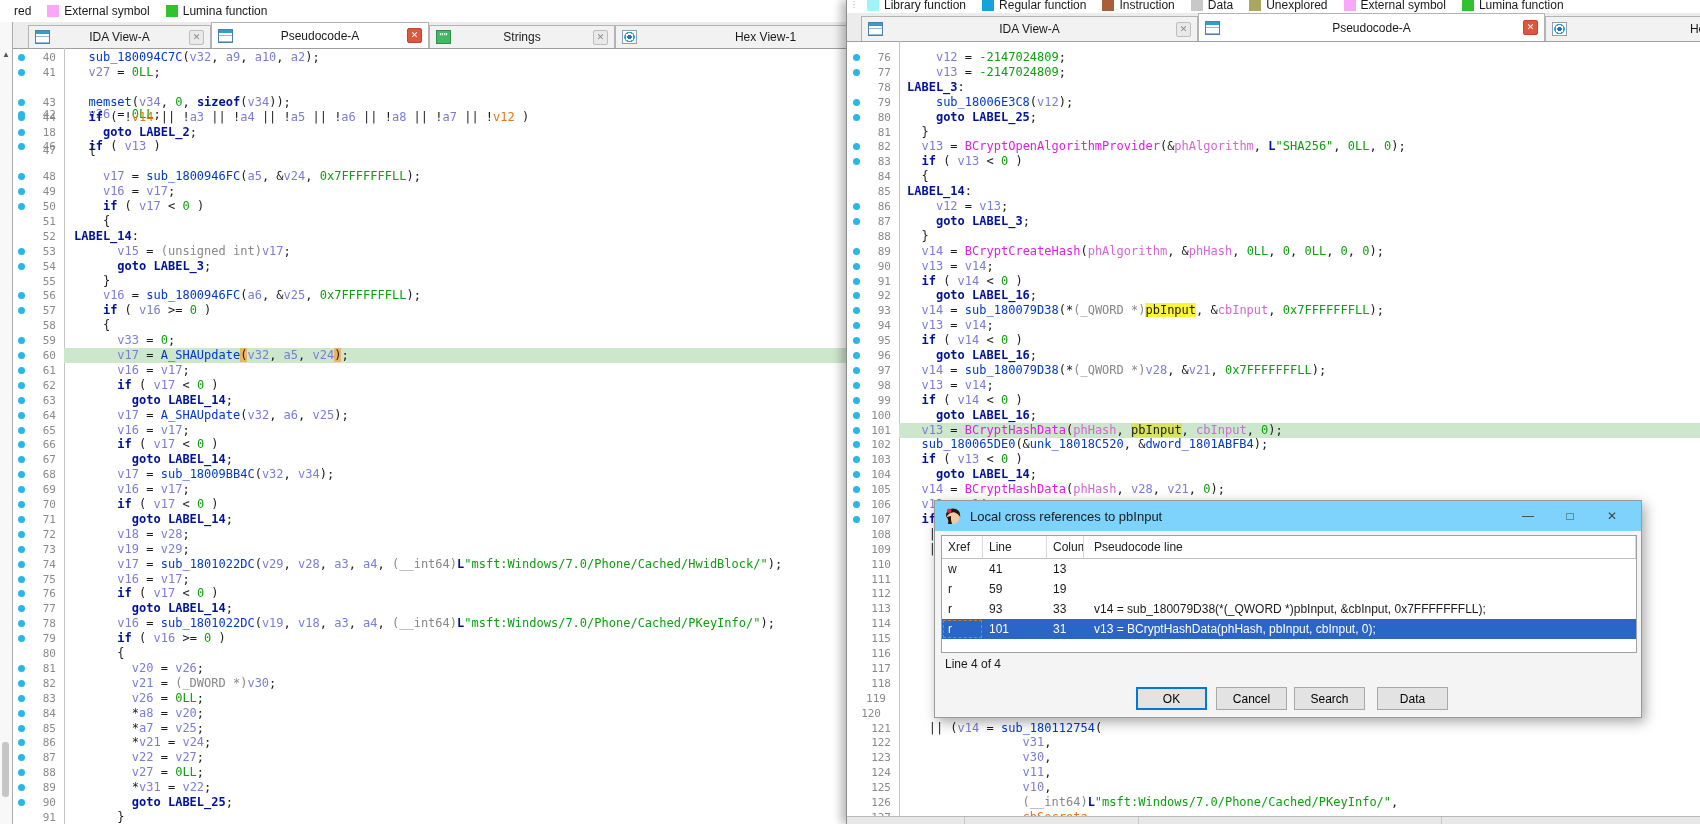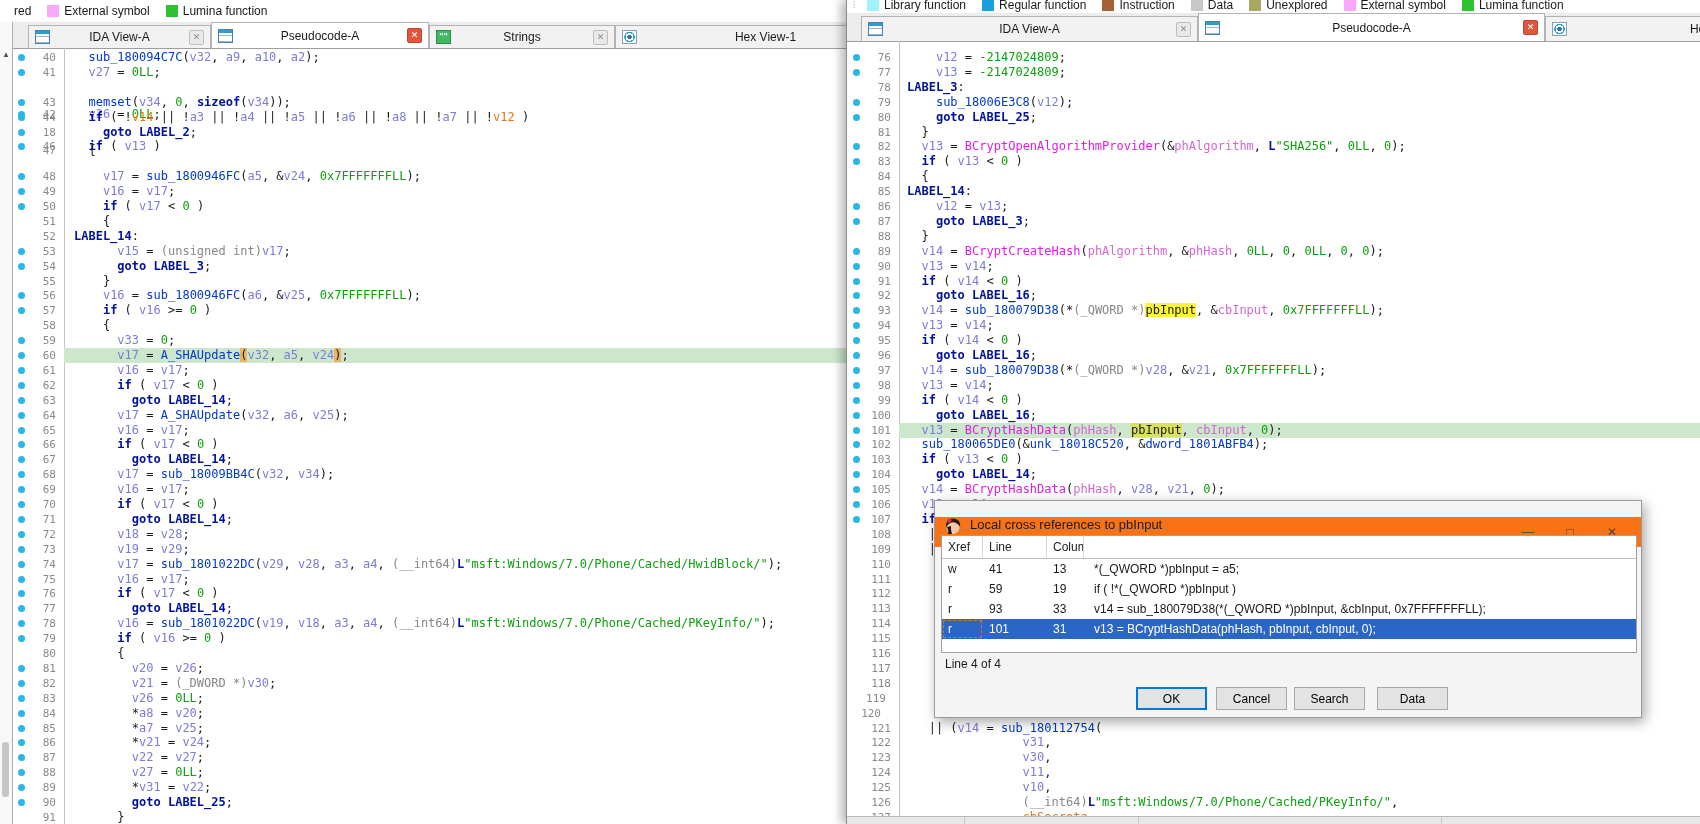--- a/index.html
+++ b/index.html
@@ -53,21 +53,21 @@
   .lstrip{position:absolute;left:0;top:22px;bottom:0;width:12px;background:#f8f8f8;border-right:1px solid #ababab}
   .lstrip .arr{position:absolute;left:2px;top:28px;font-size:8px;color:#555}
   .lstrip .thumb{position:absolute;left:2px;top:720px;width:7px;height:55px;background:#c6c6c6;border-radius:3px}
   
   .bstrip{position:absolute;left:0;right:0;bottom:0;height:7px;background:#e8e8e8;border-top:1px solid #b8b8b8}
   .bstrip i{position:absolute;top:0;bottom:0;width:1px;background:#c8c8c8}
   .grip{position:absolute;left:3px;top:0;font-size:8px;color:#9a9a9a}
   
   #dlg{position:absolute;left:934px;top:500px;width:708px;height:218px;background:#f4f4f4;
        border:1px solid #9a9a9a;box-shadow:3px 4px 12px rgba(0,0,0,.35);z-index:50;box-sizing:border-box}
-  .dtitle{position:absolute;left:0;right:0;top:16px;height:30px;background:#f97316;display:flex;}
+  .dtitle{position:absolute;left:0;right:0;top:0;height:30px;background:#7dd3fc;display:flex;align-items:center}
   .dtitle .dicon{margin:0 8px 0 9px;width:18px;height:18px}
   .dtitle .dtext{font-size:13px}
   .wbtns{position:absolute;right:8px;top:0;height:30px;display:flex}
   .wbtn{width:42px;text-align:center;line-height:30px;font-size:12px;color:#444}
   .dtable{position:absolute;left:6px;top:34px;width:694px;height:116px;background:#fff;
           border:1px solid #a0a0a0;font-size:12px;overflow:hidden}
   .drow{display:flex;height:20px;line-height:20px}
   .dhead{height:22px;line-height:22px;border-bottom:1px solid #c0c0c0;color:#222}
   .dcell{padding-left:6px;box-sizing:border-box;overflow:hidden;white-space:nowrap;flex:0 0 auto}
   .dhead .dcell{border-right:1px solid #d8d8d8}
@@ -301,33 +301,32 @@
       <span class="wbtn">—</span>
       <span class="wbtn">□</span>
       <span class="wbtn">✕</span>
     </div>
   </div>
   <div class="dtable">
     <div class="drow dhead">
       <span class="dcell c0">Xref</span>
       <span class="dcell c1">Line</span>
       <span class="dcell c2">Column</span>
+      <span class="dcell c3">Pseudocode line</span>
     </div>
     <div id="dbody">
         <div class="drow">
           <span class="dcell c0">w</span>
           <span class="dcell c1">41</span>
           <span class="dcell c2">13</span>
-          <span class="dcell c3">*(_QWORD *)pbInput = a5;</span>
         </div>
         <div class="drow">
           <span class="dcell c0">r</span>
           <span class="dcell c1">59</span>
           <span class="dcell c2">19</span>
-          <span class="dcell c3">if ( !*(_QWORD *)pbInput )</span>
         </div>
         <div class="drow">
           <span class="dcell c0">r</span>
           <span class="dcell c1">93</span>
           <span class="dcell c2">33</span>
           <span class="dcell c3">v14 = sub_180079D38(*(_QWORD *)pbInput, &amp;cbInput, 0x7FFFFFFFLL);</span>
         </div>
         <div class="drow sel">
           <span class="dcell c0">r</span>
           <span class="dcell c1">101</span>

